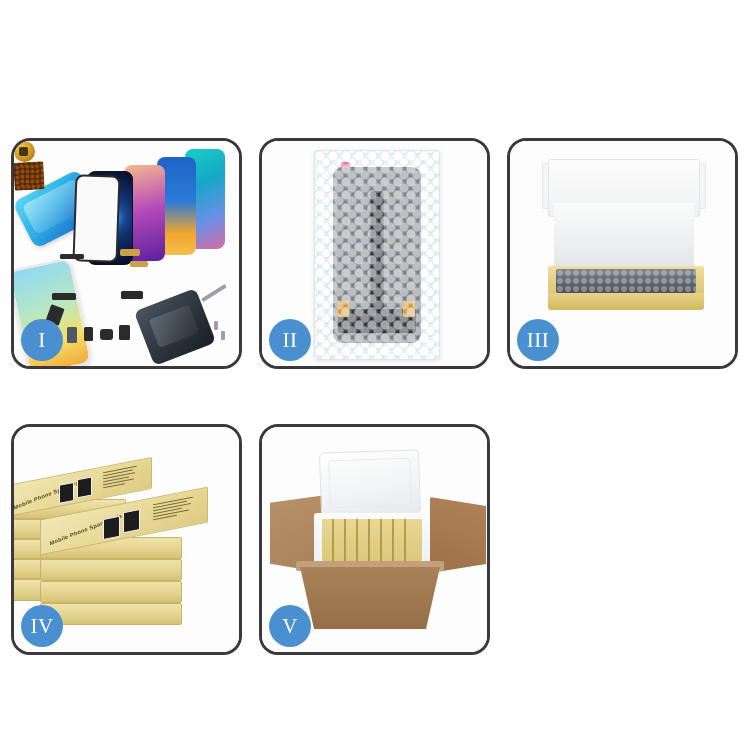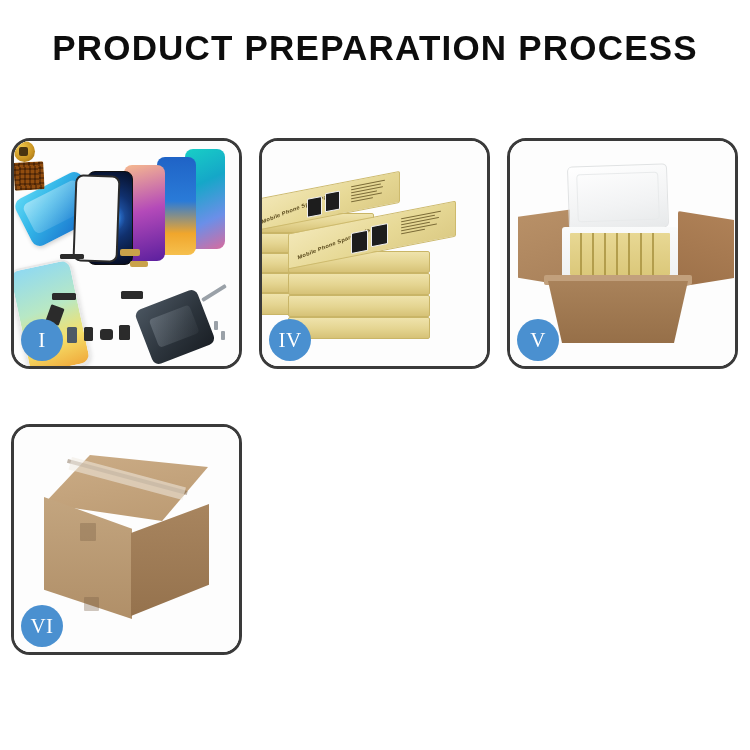--- a/index.html
+++ b/index.html
@@ -281,21 +281,20 @@
   .c6-seam{
     position:absolute;left:54px;top:32px;width:124px;height:4px;
     background:rgba(120,95,68,.45);transform:rotate(15deg);transform-origin:left top;
   }
   .c6-tab{position:absolute;background:rgba(120,95,68,.35);border-radius:1px;}
 </style>
 </head>
 <body>
 
 <div class="header">
-  <h1 class="title">PRODUCT PREPARATION PROCESS</h1>
 </div>
 
 <div class="grid">
 
   <div class="panel">
     <div class="stage">
       <div class="ph p1-blue"></div>
       <div class="ph p1-teal"></div>
       <div class="ph p1-orange"></div>
       <div class="ph p1-purple"></div>
@@ -315,21 +314,45 @@
       <div class="bar" style="left:86px;top:188px;width:13px;height:11px;border-radius:3px;"></div>
       <div class="bar" style="left:105px;top:184px;width:11px;height:15px;"></div>
       <div class="bar" style="left:53px;top:186px;width:10px;height:16px;background:#4d5a66;"></div>
       <div class="scr" style="left:200px;top:180px;"></div>
       <div class="scr" style="left:207px;top:190px;"></div>
       <div class="bar" style="left:186px;top:150px;width:28px;height:4px;background:#9aa1a8;transform:rotate(-32deg);"></div>
     </div>
     <div class="badge">I</div>
   </div>
 
-
+  <div class="panel">
+    <div class="stage">
+      <div class="bag">
+        <div class="bagitem"></div>
+        <div class="pinkdot"></div>
+        <div class="goldtab" style="left:22px;top:150px;"></div>
+        <div class="goldtab" style="left:88px;top:150px;"></div>
+        <div class="bagwrap"></div>
+      </div>
+    </div>
+    <div class="badge">II</div>
+  </div>
+
+  <div class="panel">
+    <div class="stage">
+      <div class="b3-lidl"></div>
+      <div class="b3-lidr"></div>
+      <div class="b3-lid"></div>
+      <div class="b3-foam"></div>
+      <div class="b3-tray"></div>
+      <div class="b3-inner"></div>
+      <div class="b3-front"></div>
+    </div>
+    <div class="badge">III</div>
+  </div>
 
   <div class="panel">
     <div class="stage">
       <div class="stack">
 
         <div class="sbox" style="left:-6px;top:54px;width:118px;height:18px;"></div>
         <div class="sbox" style="left:-6px;top:74px;width:118px;height:18px;"></div>
         <div class="sbox" style="left:-6px;top:94px;width:118px;height:18px;"></div>
         <div class="sbox" style="left:-6px;top:114px;width:118px;height:18px;"></div>
         <div class="sbox" style="left:-6px;top:134px;width:118px;height:20px;"></div>
@@ -386,26 +409,14 @@
         <i style="left:58px"></i>
           <i style="left:70px"></i>
           <i style="left:82px"></i>
       </div>
       <div class="c5-lip"></div>
       <div class="c5-body"></div>
     </div>
     <div class="badge">V</div>
   </div>
 
-  <div class="panel">
-    <div class="stage">
-      <div class="c6-top"></div>
-      <div class="c6-left"></div>
-      <div class="c6-right"></div>
-      <div class="c6-seam"></div>
-      <div class="c6-tape"></div>
-      <div class="c6-tab" style="left:66px;top:96px;width:16px;height:18px;"></div>
-      <div class="c6-tab" style="left:70px;top:170px;width:15px;height:14px;"></div>
-    </div>
-    <div class="badge">VI</div>
-  </div>
 
 </div>
 
 </body></html>

